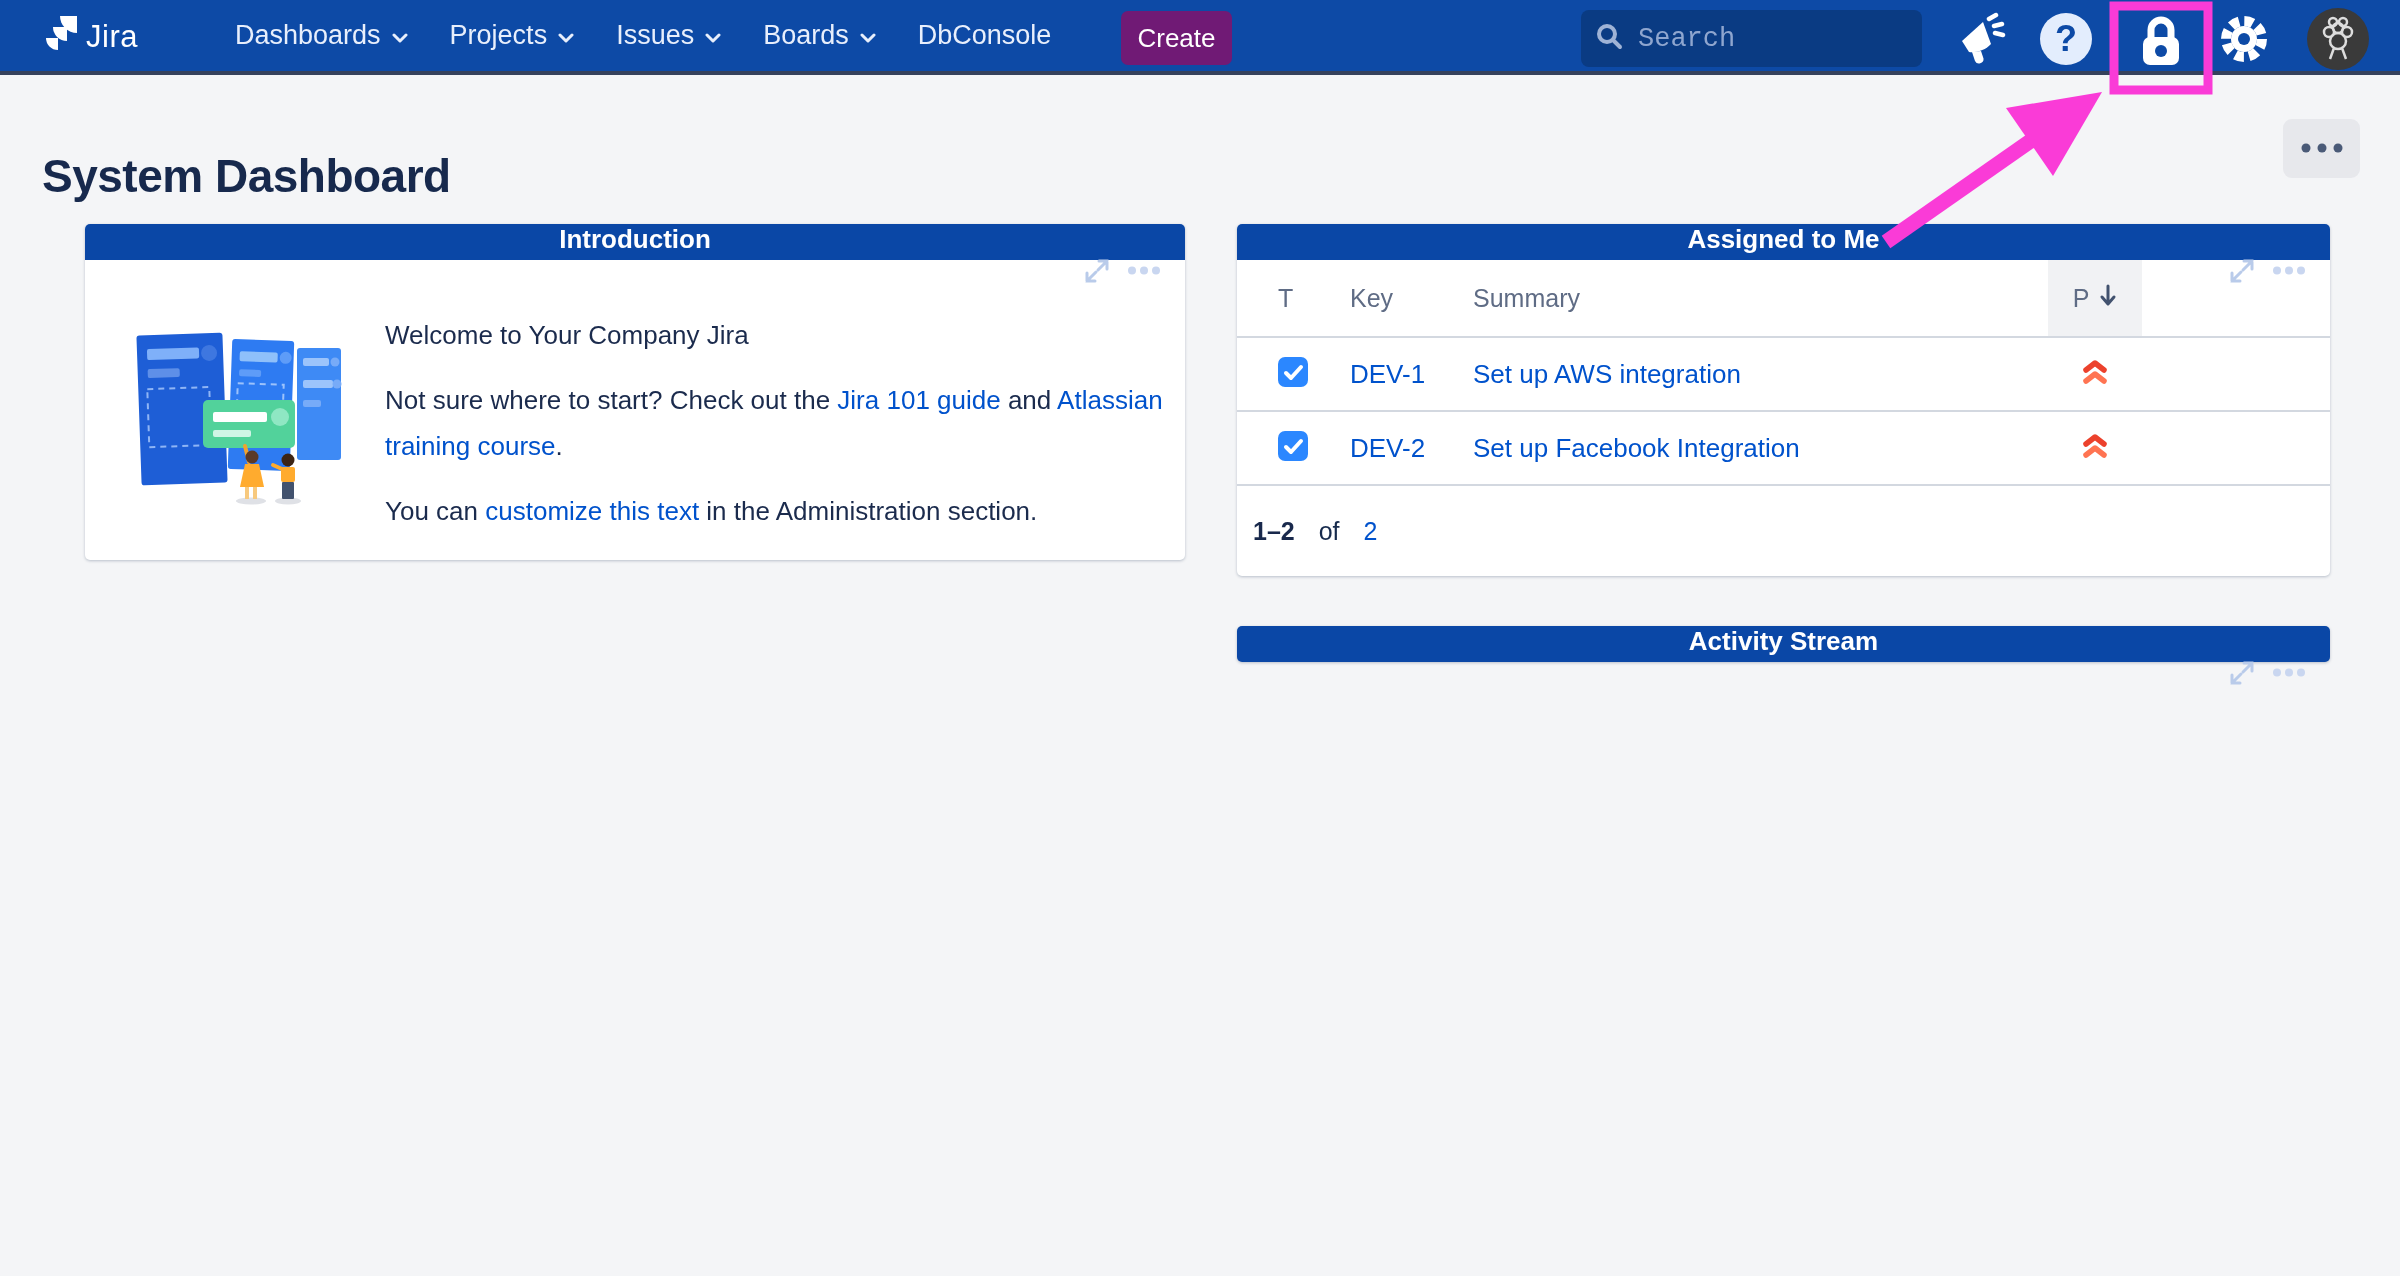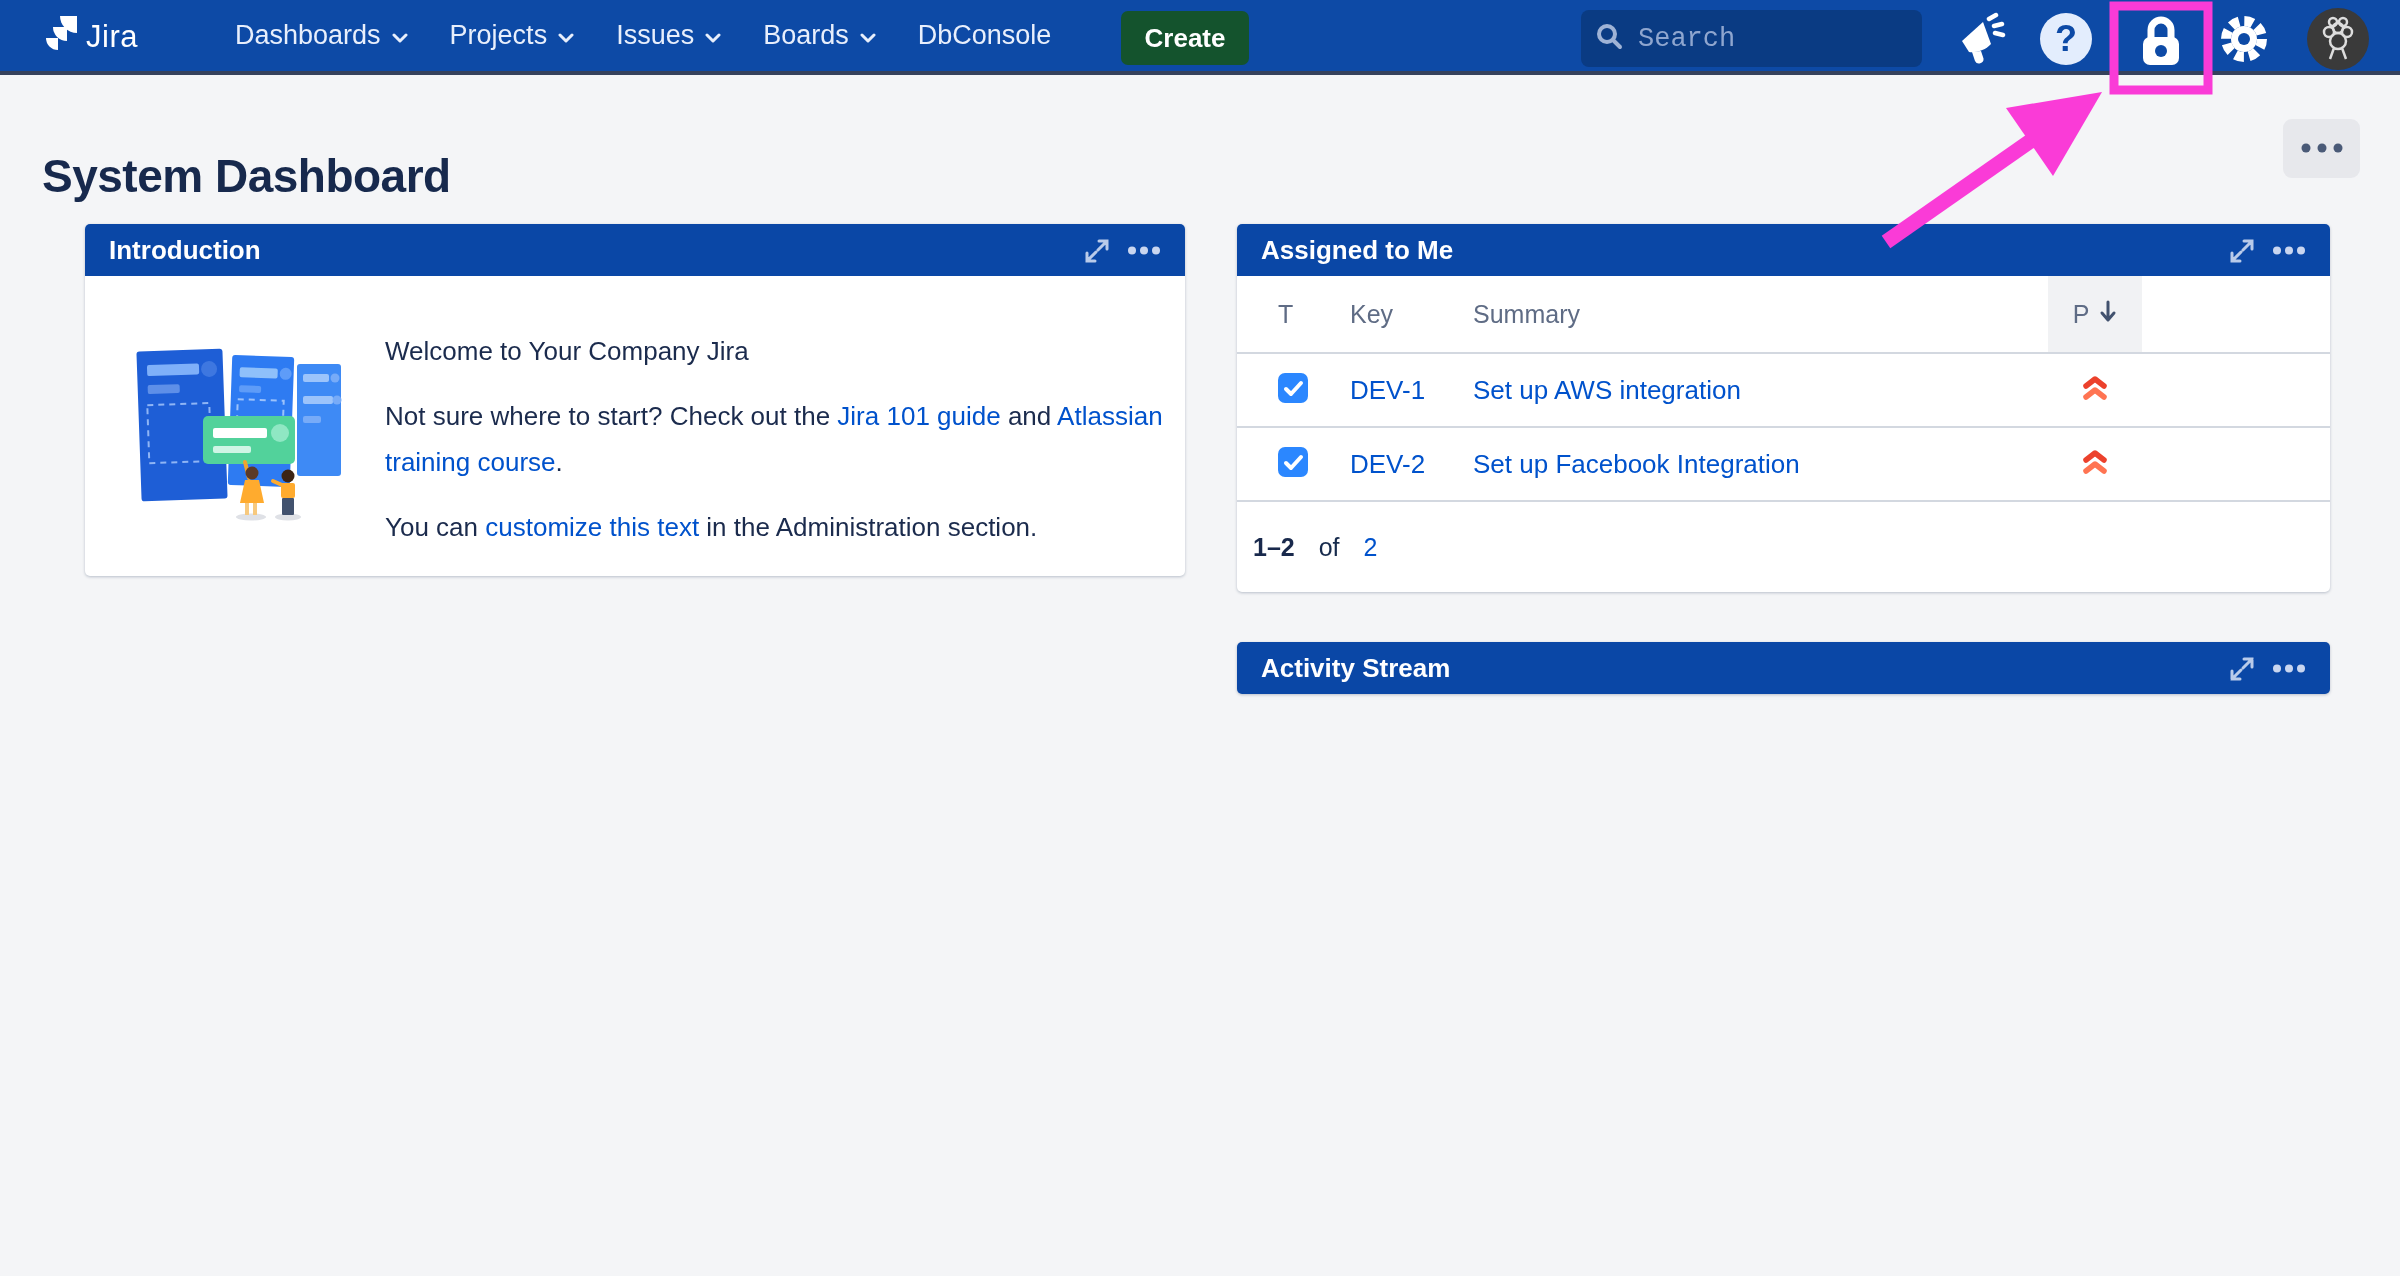--- a/index.html
+++ b/index.html
@@ -13,23 +13,23 @@
 
   
   .navbar { position:absolute; left:0; top:0; width:2400px; height:75px;
             background:#0D4AA6; border-bottom:4px solid #35415C; z-index:5; }
   .brand { position:absolute; left:36px; top:13px; display:flex; align-items:center; gap:8px;
            color:#fff; cursor:pointer; }
   .brand-text { font-size:31px; font-weight:500; letter-spacing:.5px; }
   .menus { position:absolute; left:214px; top:0; height:70px; display:flex; align-items:center; }
   .nav-item { display:flex; align-items:center; gap:11px; padding:0 21px; height:75px;
               font-size:27px; color:#E8EFFC; cursor:pointer; }
-  .create-btn { position:absolute; left:1121px; top:11px; width:128px; height:54px;
-                background:#14532d; color:#fff; border:none; border-radius:7px;
-                font-family:inherit; font-size:26px; font-weight:bold; cursor:pointer; }
+  .create-btn { position:absolute; left:1121px; top:11px; width:111px; height:54px;
+                background:#701a75; color:#fff; border:none; border-radius:7px;
+                font-family:inherit; font-size:26px; font-weight:normal; cursor:pointer; }
   .searchbox { position:absolute; left:1581px; top:10px; width:341px; height:57px;
                background:#0A3B83; border-radius:8px; display:flex; align-items:center;
                padding:0 14px; gap:12px; }
   .searchbox input { background:transparent; border:none; outline:none; width:240px;
                      font-family:Liberation Mono, monospace; font-size:27px; color:#C8D6EF; }
   .searchbox input::placeholder { color:#8FA6CF; }
   .navbtn { position:absolute; background:transparent; border:none; padding:0; cursor:pointer; }
   .avatar-btn { border-radius:50%; }
 
   
@@ -37,22 +37,22 @@
                 font-size:46px; line-height:52px; font-weight:bold; color:#17294D;
                 letter-spacing:-0.5px; }
   .page-more { position:absolute; left:2283px; top:119px; width:77px; height:59px;
                background:#E7E8EC; border:none; border-radius:9px; cursor:pointer;
                display:flex; align-items:center; justify-content:center; }
 
   
   .col-left  { position:absolute; left:85px;  top:224px; width:1100px; }
   .col-right { position:absolute; left:1237px; top:224px; width:1093px; }
   .panel { background:#fff; border-radius:5px; box-shadow:0 1px 3px rgba(9,30,66,.25); }
-  .panel-hd { height:52px; background:#0A47A6; border-radius:5px 5px 0 0;
-              display:flex; align-items:center; padding:0 24px; }
+  .panel-hd { height:36px; background:#0A47A6; border-radius:5px 5px 0 0;
+              display:flex; align-items:center; padding:0 24px;flex-direction:column; }
   .panel-hd.standalone { border-radius:5px; box-shadow:0 1px 3px rgba(9,30,66,.25); margin-top:50px; }
   .panel-title { color:#fff; font-size:26px; font-weight:bold; }
   .hd-icons { margin-left:auto; display:flex; align-items:center; gap:16px; }
   .hd-icon-btn { background:transparent; border:none; padding:0; cursor:pointer; display:flex; }
 
   
   .intro-body { position:relative; height:290px; border-radius:0 0 5px 5px;margin-top:10px; }
   .intro-illu { position:absolute; left:50px; top:50px; }
   .intro-text { position:absolute; left:300px; top:42px; width:780px; }
   .intro-text p { margin:0 0 19px; font-size:26px; line-height:46px; color:#1B2B4D; }

